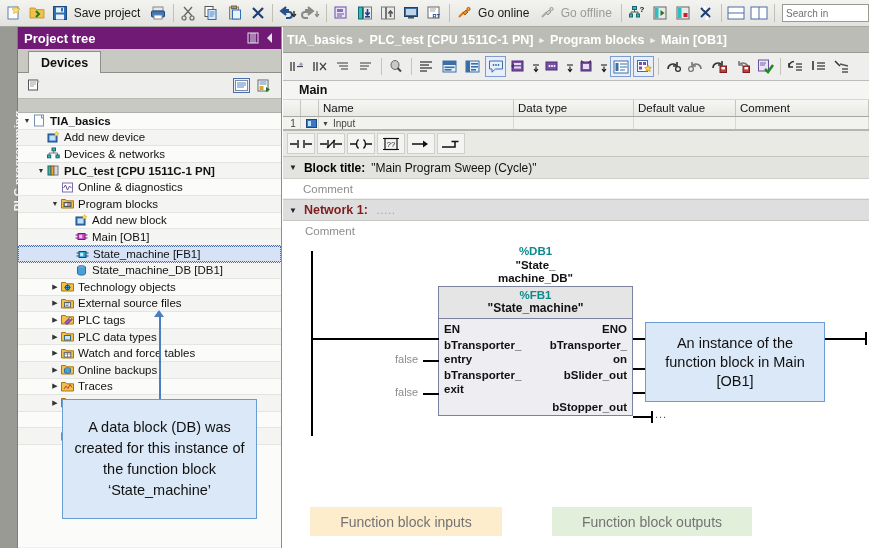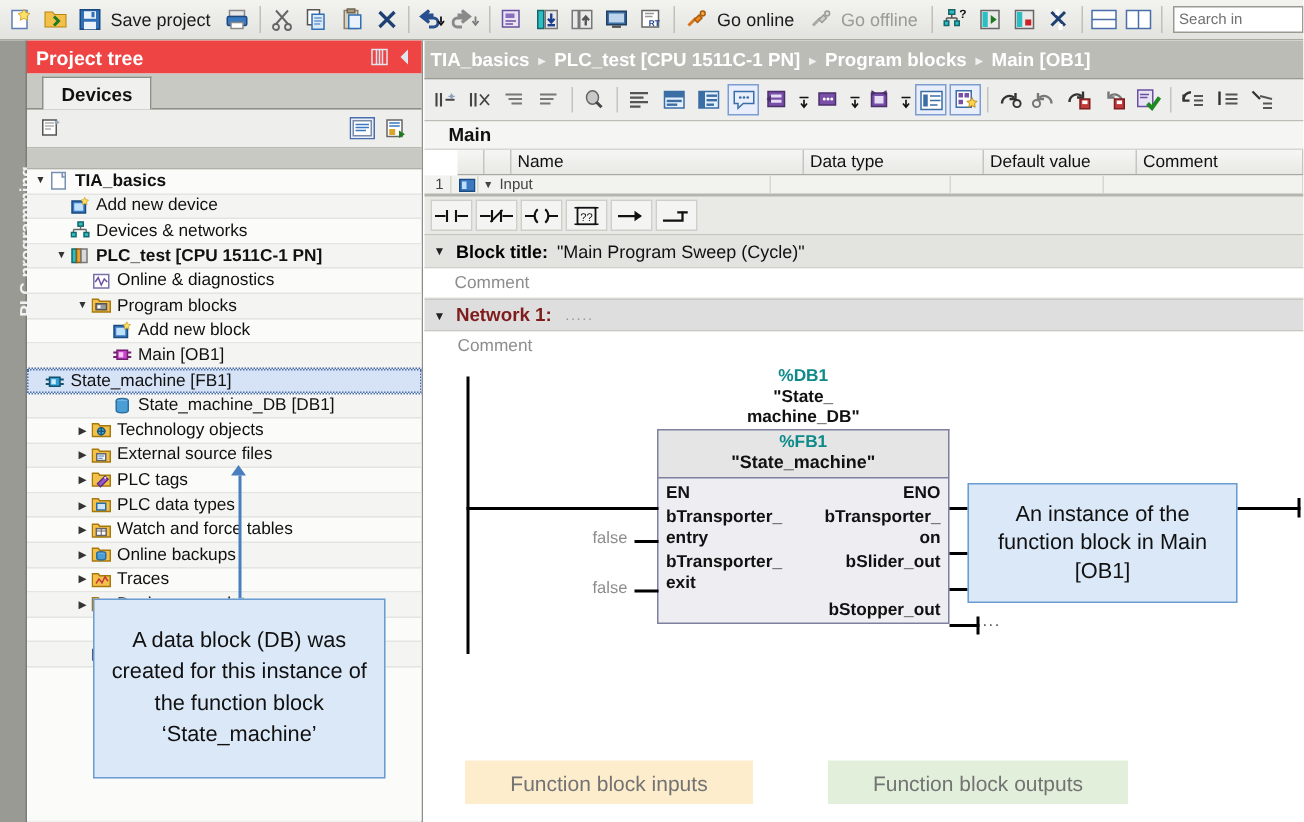--- a/index.html
+++ b/index.html
@@ -47,21 +47,21 @@
     color: #f2f2f2; font-size: 11.5px; font-weight: bold;
     text-align: center; white-space: nowrap;
   }
 
   
   .tree-panel {
     position: absolute; left: 18px; top: 27px; width: 264px; height: 521px;
     background: #f0f0ee; border-right: 1px solid #8f8f8a;
   }
   .tree-title {
-    height: 22px; background: #ef4444; color: #fff;
+    height: 22px; background: #701a75; color: #fff;
     font-size: 13px; font-weight: bold; display: flex; align-items: center;
     padding-left: 6px;
   }
   .tree-title .spacer { flex: 1; }
   .tree-title .tt-ico { margin-right: 6px; color: #dfe4ee; font-size: 12px; display:flex; }
   .tabstrip {
     height: 24px; background: #c9c9c4; position: relative;
     border-bottom: 1px solid #8f8f8a;
   }
   .tab-devices {
@@ -113,21 +113,21 @@
 
   .main-title {
     height: 19px; background: #f5f5f3; display: flex; align-items: center;
     padding-left: 16px; font-size: 12.5px; font-weight: bold; color: #111;
     border-bottom: 1px solid #d7d7d2;
   }
   .vtable { width: 100%; background: #fff; }
   .vhead {
     height: 17px; display: flex; align-items: stretch;
     background: linear-gradient(#f6f6f4,#e8e8e4);
-    border-bottom: 1px solid #a8a8a2; font-size: 11.5px; color: #111; margin-left: 22px;
+    border-bottom: 1px solid #a8a8a2; font-size: 11.5px; color: #111;
   }
   .vhead > div { border-right: 1px solid #c6c6c0; display: flex; align-items: center; padding-left: 4px; }
   .vrow { height: 12px; display: flex; background: #f2f2ef; font-size: 10px; color: #444; overflow: hidden; }
   .vrow > div { border-right: 1px solid #d8d8d2; display: flex; align-items: center; padding-left: 3px; }
 
   .lad-toolbar {
     height: 28px; background: #e9e9e6; border-top: 2px solid #b5b5af;
     border-bottom: 1px solid #c4c4bd; display: flex; align-items: center; padding-left: 4px;
   }
   .ladbtn {
@@ -520,21 +520,21 @@
           <span class="twist"></span>
           <span class="tico">
             <svg width="13" height="13" viewBox="0 0 13 13">
               <rect x="3" y="3.5" width="7" height="6" fill="#cc44cc" stroke="#6e1f6e"></rect>
               <rect x="4.2" y="4.8" width="3" height="3.4" fill="#f3c6f3"></rect>
               <path d="M0.5 5h2.5M0.5 8h2.5M10 5h2.5M10 8h2.5" stroke="#6e1f6e" stroke-width="1.2"></path>
             </svg>
           </span>
           <span class="tlbl">Main [OB1]</span>
         </div>
-        <div class="trow sel" style="">
+        <div class="trow sel" style="padding-left: 46px;">
           <span class="twist"></span>
           <span class="tico">
             <svg width="13" height="13" viewBox="0 0 13 13">
               <rect x="3" y="3.5" width="7" height="6" fill="#2f9fd8" stroke="#15516e"></rect>
               <rect x="4.2" y="4.8" width="3" height="3.4" fill="#cdecfb"></rect>
               <path d="M0.5 5h2.5M0.5 8h2.5M10 5h2.5M10 8h2.5" stroke="#15516e" stroke-width="1.2"></path>
             </svg>
           </span>
           <span class="tlbl">State_machine [FB1]</span>
         </div>

